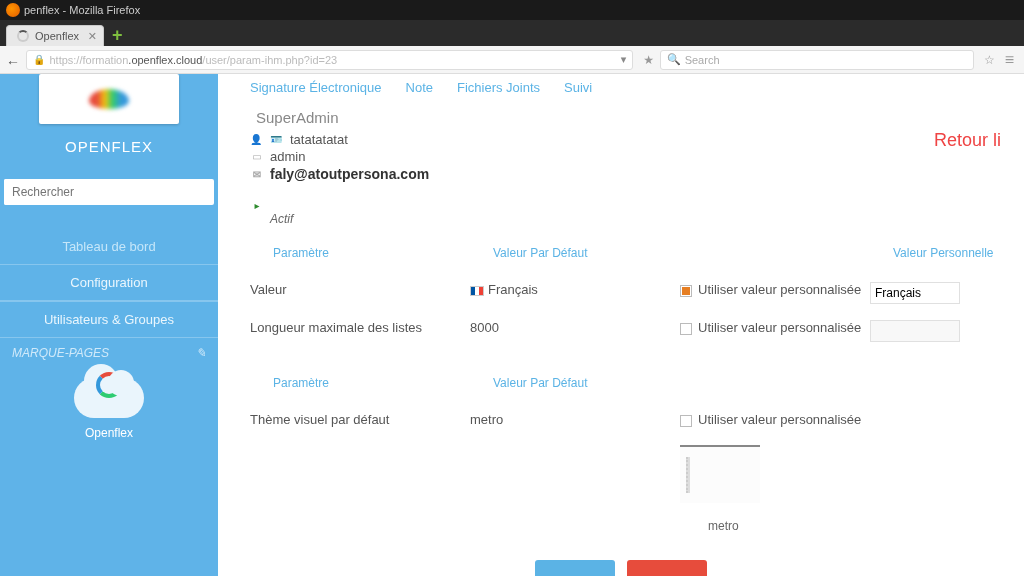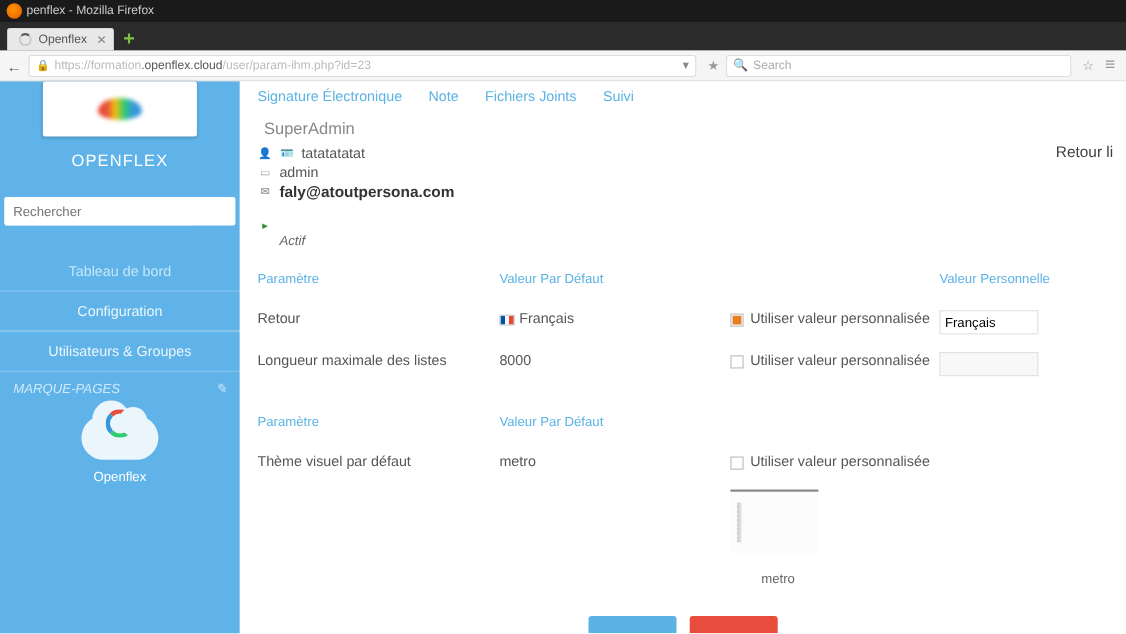--- a/index.html
+++ b/index.html
@@ -38,34 +38,34 @@
   .navlist .sep { height: 1px; background: rgba(255,255,255,.25); }
   .bookmarks { padding: 8px 12px; font-size: 12px; font-style: italic; color: #cfe9fa; display: flex; justify-content: space-between; align-items: center; }
   .sidebar-logo2 { text-align: center; margin-top: 10px; }
   .cloud { margin: 0 auto; width: 70px; height: 40px; background: #eaf5fc; border-radius: 20px; position: relative; }
   .cloud::before, .cloud::after { content: ''; position: absolute; background: #eaf5fc; border-radius: 50%; }
   .cloud::before { width: 34px; height: 34px; top: -14px; left: 10px; }
   .cloud::after { width: 26px; height: 26px; top: -8px; right: 10px; }
   .ring { position: absolute; top: -6px; left: 22px; width: 26px; height: 26px; border-radius: 50%; border: 4px solid; border-color: #e74c3c #f1c40f #2ecc71 #3498db; }
   .sidebar-logo2 .lbl { font-size: 12px; margin-top: 8px; color: #fff; }
 
-  .main { flex: 1; background: #fff; overflow: hidden; position: relative; padding-left: 16px; }
+  .main { flex: 1; background: #fff; overflow: hidden; position: relative; padding-left: 32px; }
   .tabs { display: flex; gap: 24px; padding: 6px 0 14px 0; font-size: 13px; }
   .tabs .t { color: #5bb3e5; cursor: pointer; }
   .userblock { margin-bottom: 14px; }
   .userblock .title { color: #888; font-size: 15px; margin-bottom: 6px; padding-left: 6px; }
   .userblock .row { display: flex; align-items: center; gap: 6px; font-size: 13px; color: #555; margin: 2px 0; }
   .userblock .row .i { width: 14px; height: 14px; display: inline-flex; align-items: center; justify-content: center; font-size: 10px; color: #aaa; }
   .userblock .row.bold { font-weight: bold; color: #333; font-size: 14px; }
   .userblock .actif .i { color: #2e8b2e; }
   .userblock .actif .txt { font-style: italic; color: #666; font-size: 12px; margin-top: 28px; }
-  .retour { position: absolute; right: 12px; top: 56px; font-size: 14px; color: #404040; }
+  .retour { position: absolute; right: 23px; top: 56px; font-size: 18px; color: #ef4444; }
 
   .grid { display: grid; grid-template-columns: 210px 200px 180px 150px; column-gap: 10px; font-size: 13px; color: #555; }
-  .grid .hdr { color: #5bb3e5; font-size: 12px; padding: 6px 0 14px; }
+  .grid .hdr { color: #5bb3e5; font-size: 12px; padding: 6px 0 14px; margin-left: 23px; }
   .grid .cell { padding: 8px 0; white-space: nowrap; }
   .grid .flag { display: inline-block; width: 14px; height: 10px; background: linear-gradient(90deg, #0055a4 33%, #fff 33% 66%, #ef4135 66%); border: 1px solid #ccc; vertical-align: middle; margin-right: 4px; }
   .chk { display: inline-block; width: 12px; height: 12px; border: 1px solid #bbb; vertical-align: middle; margin-right: 6px; position: relative; }
   .chk.checked { background: #fff; }
   .chk.checked::after { content: ''; position: absolute; left: 1px; top: 1px; width: 8px; height: 8px; background: #e67e22; }
   .pv-input { width: 90px; height: 22px; border: 1px solid #e0e0e0; background: #f8f8f8; font-size: 12px; padding: 0 4px; }
   .section-gap { grid-column: 1 / -1; height: 20px; }
   .theme-preview { grid-column: 3 / 5; margin-top: 10px; }
   .theme-box { width: 80px; height: 58px; border-top: 2px solid #888; background: #fcfcfc; position: relative; }
   .theme-box::before { content: ''; position: absolute; left: 6px; top: 10px; width: 2px; height: 36px; background: #ddd; border-left: 2px dotted #ccc; }
@@ -176,21 +176,21 @@
         <span class="txt">Actif</span>
       </div>
     </div>
 
     <div class="grid">
       <div class="hdr">Paramètre</div>
       <div class="hdr">Valeur Par Défaut</div>
       <div class="hdr"></div>
       <div class="hdr">Valeur Personnelle</div>
 
-      <div class="cell">Retour</div>
+      <div class="cell">Valeur</div>
       <div class="cell">
         <span class="flag"></span><span>Français</span>
       </div>
       <div class="cell">
         <span class="chk checked"></span><span>Utiliser valeur personnalisée</span>
       </div>
       <div class="cell">
         <input class="pv-input" style="background: rgb(255, 255, 255);" value="Français">
       </div>
 

